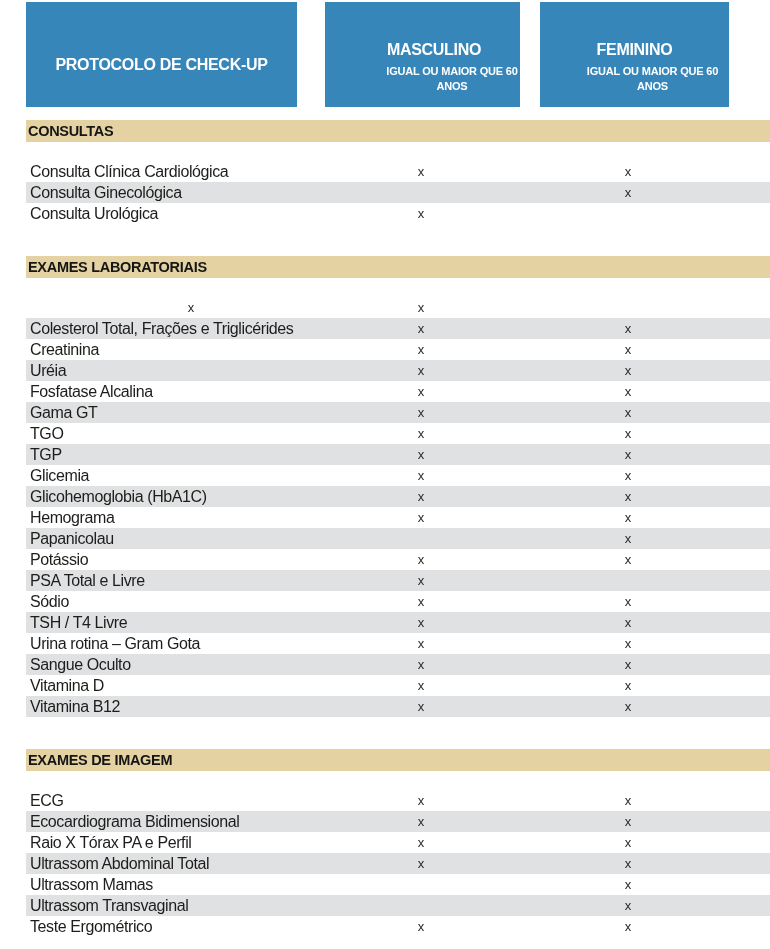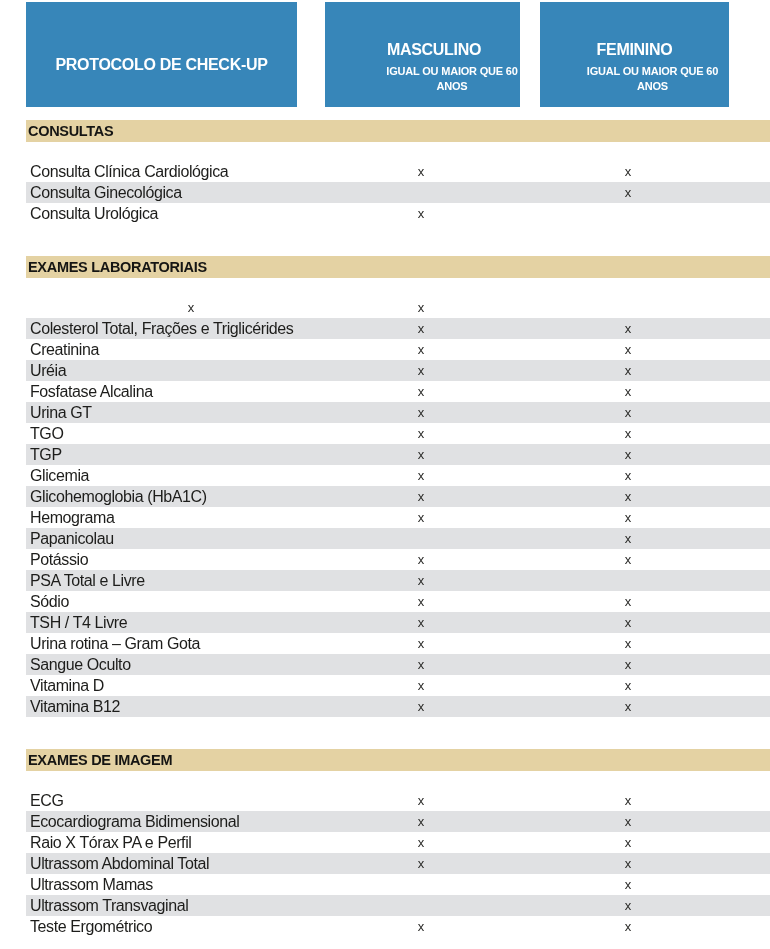--- a/index.html
+++ b/index.html
@@ -113,21 +113,21 @@
     <div class="cell mark mark-feminino">x</div>
   </div>
 
   <div class="row">
     <div class="cell label">Fosfatase Alcalina</div>
     <div class="cell mark mark-masculino">x</div>
     <div class="cell mark mark-feminino">x</div>
   </div>
 
   <div class="row">
-    <div class="cell label">Urina GT</div>
+    <div class="cell label">Gama GT</div>
     <div class="cell mark mark-masculino">x</div>
     <div class="cell mark mark-feminino">x</div>
   </div>
 
   <div class="row">
     <div class="cell label">TGO</div>
     <div class="cell mark mark-masculino">x</div>
     <div class="cell mark mark-feminino">x</div>
   </div>
 

